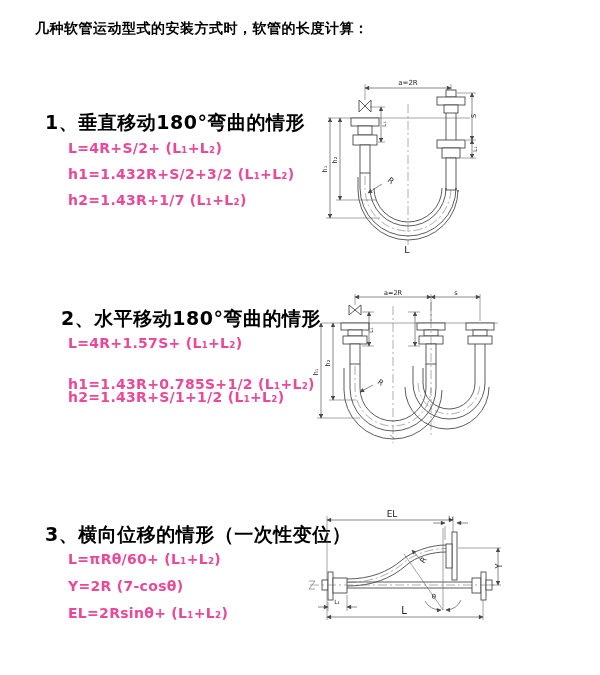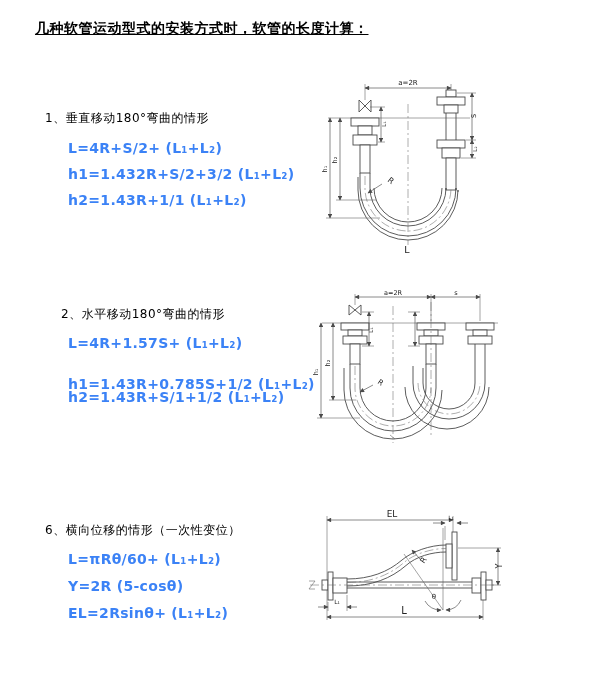--- a/index.html
+++ b/index.html
@@ -2,54 +2,54 @@
 <html><head>
 <meta charset="utf-8">
 <style>
   html,body{margin:0;padding:0;}
   body{
     width:600px;height:675px;background:#ffffff;position:relative;overflow:hidden;
     font-family:"DejaVu Sans","Liberation Sans",sans-serif;color:#000;
   }
   .page-title{
     position:absolute;left:35px;top:20px;font-size:14px;font-weight:bold;
-    white-space:nowrap;letter-spacing:.5px;text-decoration:underline;
+    white-space:nowrap;letter-spacing:.5px;
   }
   .sec-heading{
-    position:absolute;font-size:12px;font-weight:normal;white-space:nowrap;letter-spacing:.5px;
+    position:absolute;font-size:19px;font-weight:bold;white-space:nowrap;letter-spacing:.5px;
   }
   .formula{
-    position:absolute;font-size:14px;font-weight:bold;white-space:nowrap;letter-spacing:.3px;color:#3b82f6;
+    position:absolute;font-size:14px;font-weight:bold;white-space:nowrap;letter-spacing:.3px;color:#ec4899;
   }
   svg.diagram{position:absolute;overflow:visible;}
   svg .ln{stroke:#4a4a4a;stroke-width:.9;fill:none;}
   svg .thin{stroke:#5a5a5a;stroke-width:.55;fill:none;}
   svg .cl{stroke:#6a6a6a;stroke-width:.55;fill:none;stroke-dasharray:9 3 2 3;}
   svg .dim{stroke:#4a4a4a;stroke-width:.65;fill:none;}
   svg rect.part{fill:#fff;stroke:#4a4a4a;stroke-width:.9;}
   svg text.lbl{fill:#222;font-family:"DejaVu Sans","Liberation Sans",sans-serif;}
 </style>
 </head>
 <body>
 
 <div class="page-title">几种软管运动型式的安装方式时，软管的长度计算：</div>
 
 <div class="sec-heading" style="left:45px;top:110px">1、垂直移动180°弯曲的情形</div>
 <div class="formula" style="left:68px;top:140px">L=4R+S/2+ (L₁+L₂)</div>
 <div class="formula" style="left:68px;top:166px">h1=1.432R+S/2+3/2 (L₁+L₂)</div>
-<div class="formula" style="left:68px;top:192px">h2=1.43R+1/1 (L₁+L₂)</div>
+<div class="formula" style="left:68px;top:192px">h2=1.43R+1/7 (L₁+L₂)</div>
 
 <div class="sec-heading" style="left:61px;top:306px">2、水平移动180°弯曲的情形</div>
 <div class="formula" style="left:68px;top:335px">L=4R+1.57S+ (L₁+L₂)</div>
 <div class="formula" style="left:68px;top:376px">h1=1.43R+0.785S+1/2 (L₁+L₂)</div>
 <div class="formula" style="left:68px;top:389px">h2=1.43R+S/1+1/2 (L₁+L₂)</div>
 
-<div class="sec-heading" style="left:45px;top:522px">6、横向位移的情形（一次性变位）</div>
+<div class="sec-heading" style="left:45px;top:522px">3、横向位移的情形（一次性变位）</div>
 <div class="formula" style="left:68px;top:551px">L=πRθ/60+ (L₁+L₂)</div>
-<div class="formula" style="left:68px;top:578px">Y=2R (5-cosθ)</div>
+<div class="formula" style="left:68px;top:578px">Y=2R (7-cosθ)</div>
 <div class="formula" style="left:68px;top:605px">EL=2Rsinθ+ (L₁+L₂)</div>
 
 <svg class="diagram" style="left:320px;top:76px" width="172" height="180" viewBox="0 0 172 180">
   <defs>
     <marker id="ar1" viewBox="0 0 10 10" refX="9" refY="5" markerWidth="9" markerHeight="7" orient="auto-start-reverse">
       <path d="M0,0 L10,5 L0,10 z" fill="#4a4a4a"></path>
     </marker>
     <pattern id="ht1" width="3" height="3" patternUnits="userSpaceOnUse">
       <path d="M0,3 L3,0 M0,0 L3,3" stroke="#555" stroke-width="0.45"></path>
     </pattern>

